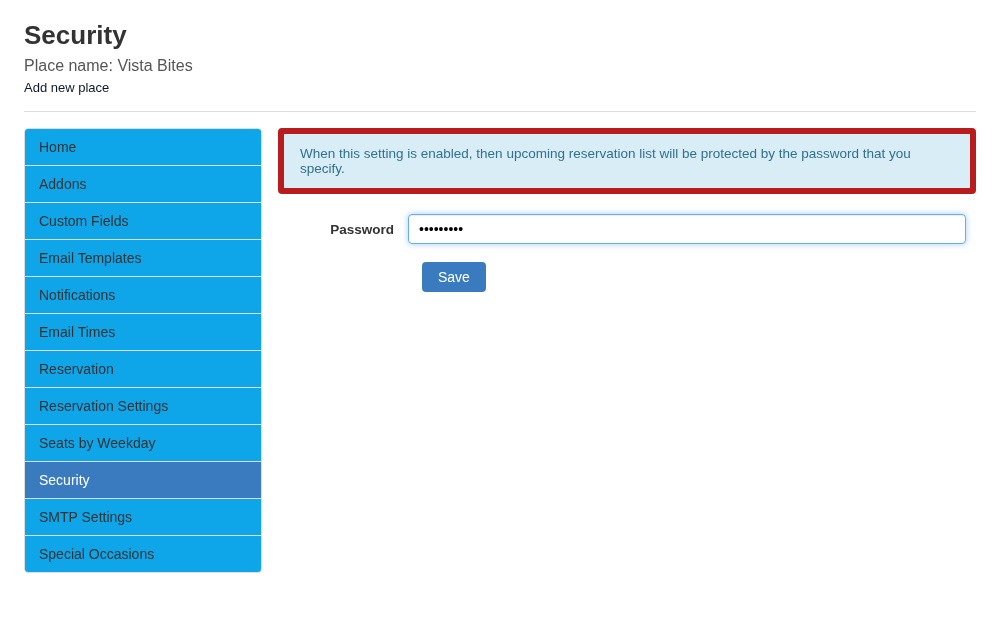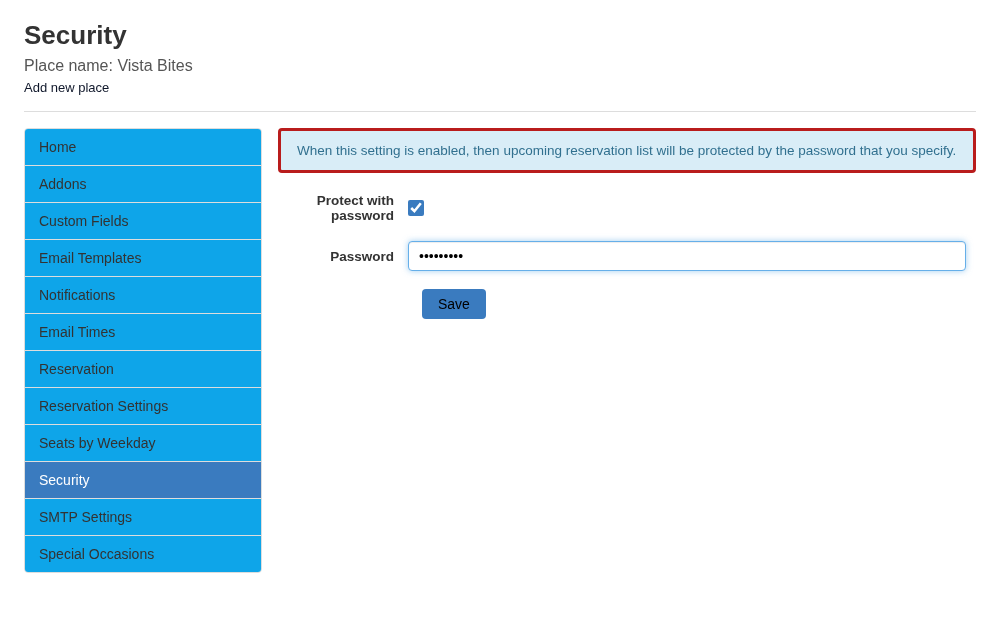--- a/index.html
+++ b/index.html
@@ -58,21 +58,21 @@
     .sidebar-item.active {
       background: #3a7bbf;
       color: #fff;
     }
     .main-content {
       flex: 1;
       min-width: 0;
     }
     .info-box {
       background: #d9edf7;
-      border: 3px solid #b91c1c;
+      border: 6px solid #b91c1c;
       border-radius: 4px;
       padding: 12px 16px;
       color: #31708f;
       font-size: 13.5px;
       margin-bottom: 20px;
     }
     .form-section {
       padding: 0 10px;
     }
     .form-row {
@@ -99,21 +99,21 @@
       box-shadow: inset 0 1px 1px rgba(0,0,0,.075), 0 0 6px rgba(102,175,233,.6);
     }
     .checkbox-input {
       width: 16px;
       height: 16px;
       accent-color: #3a7bbf;
       cursor: pointer;
     }
     .save-btn {
       background: #3a7bbf;
-      color: #000000;
+      color: #ffffff;
       border: none;
       border-radius: 4px;
       padding: 7px 16px;
       font-size: 14px;
       cursor: pointer;
       margin-left: 134px;
     }
   </style>
 </head>
 <body>
@@ -139,24 +139,20 @@
       <a href="#" class="sidebar-item">Seats by Weekday</a>
       <a href="#" class="sidebar-item active">Security</a>
       <a href="#" class="sidebar-item">SMTP Settings</a>
       <a href="#" class="sidebar-item">Special Occasions</a>
     </nav>
 
   <div class="main-content">
     <div class="info-box">When this setting is enabled, then upcoming reservation list will be protected by the password that you specify.</div>
 
     <div class="form-section">
-      <div class="form-row">
-        <label class="form-label">Protect with password</label>
-        <input type="checkbox" class="checkbox-input" checked="" style="">
-      </div>
 
       <div class="form-row">
         <label class="form-label">Password</label>
         <input type="password" class="form-control" value="•••••••••" style="">
       </div>
 
       <div>
         <button class="save-btn">Save</button>
       </div>
     </div>

